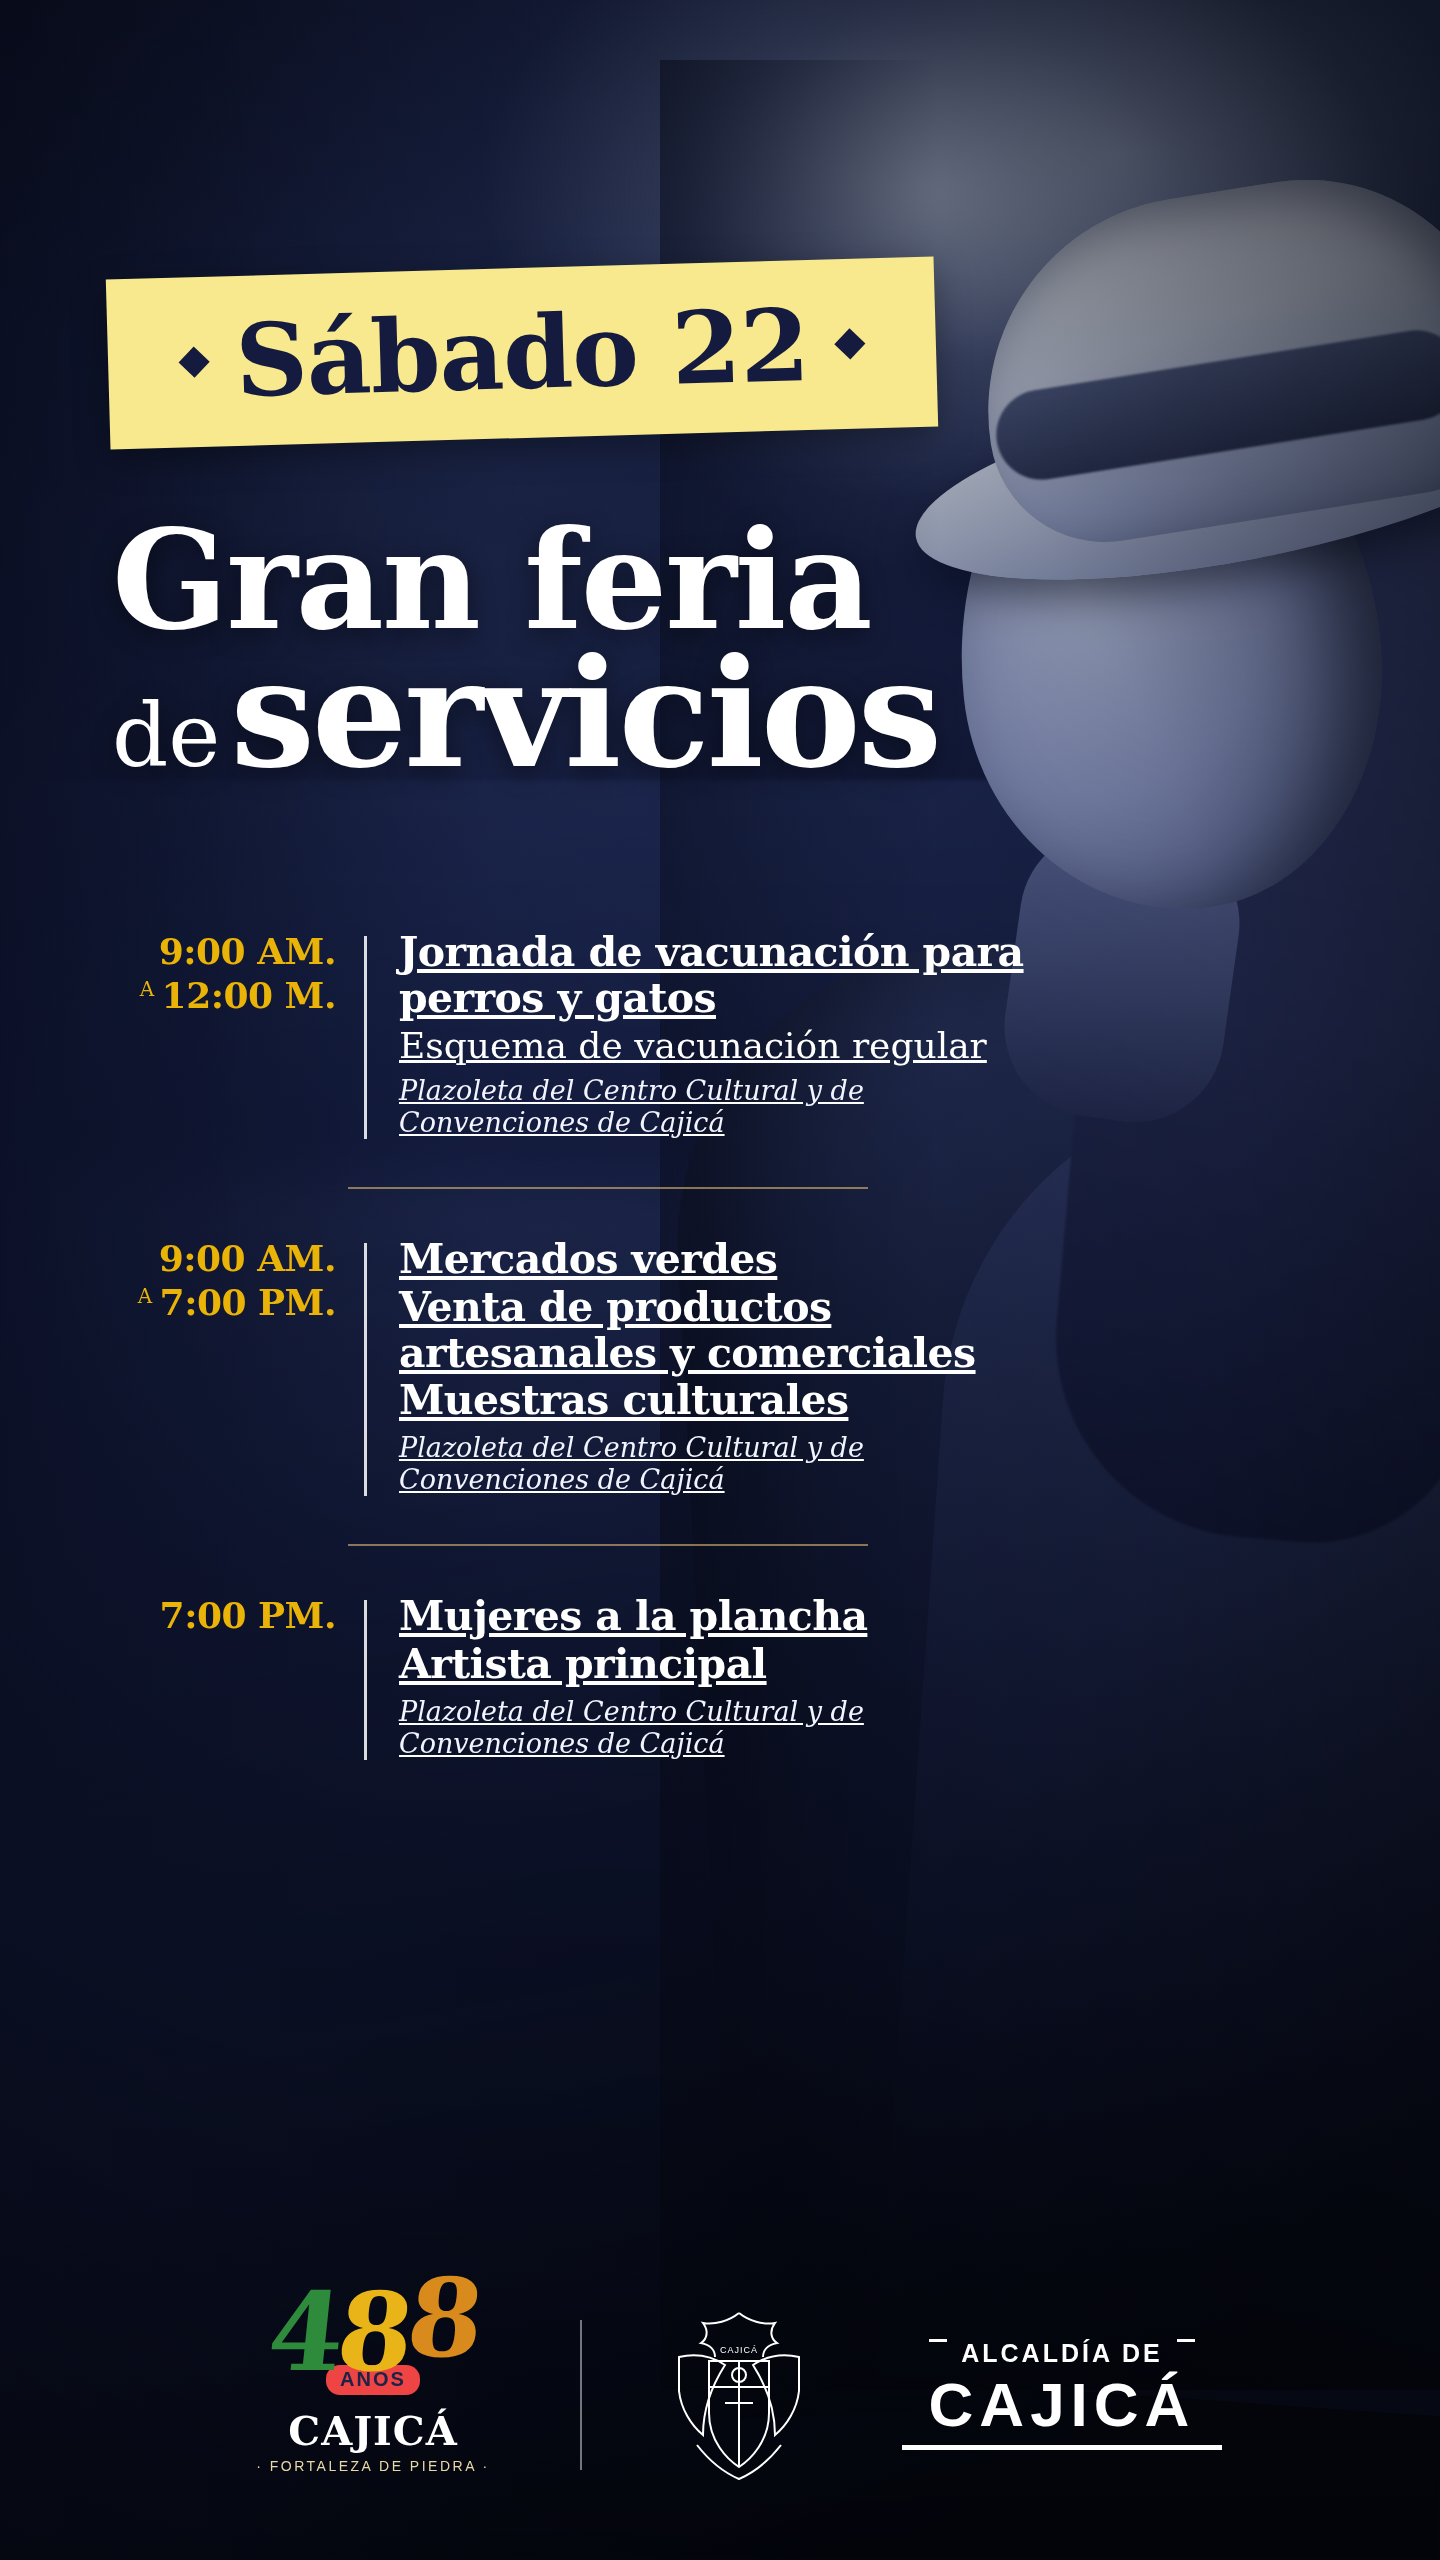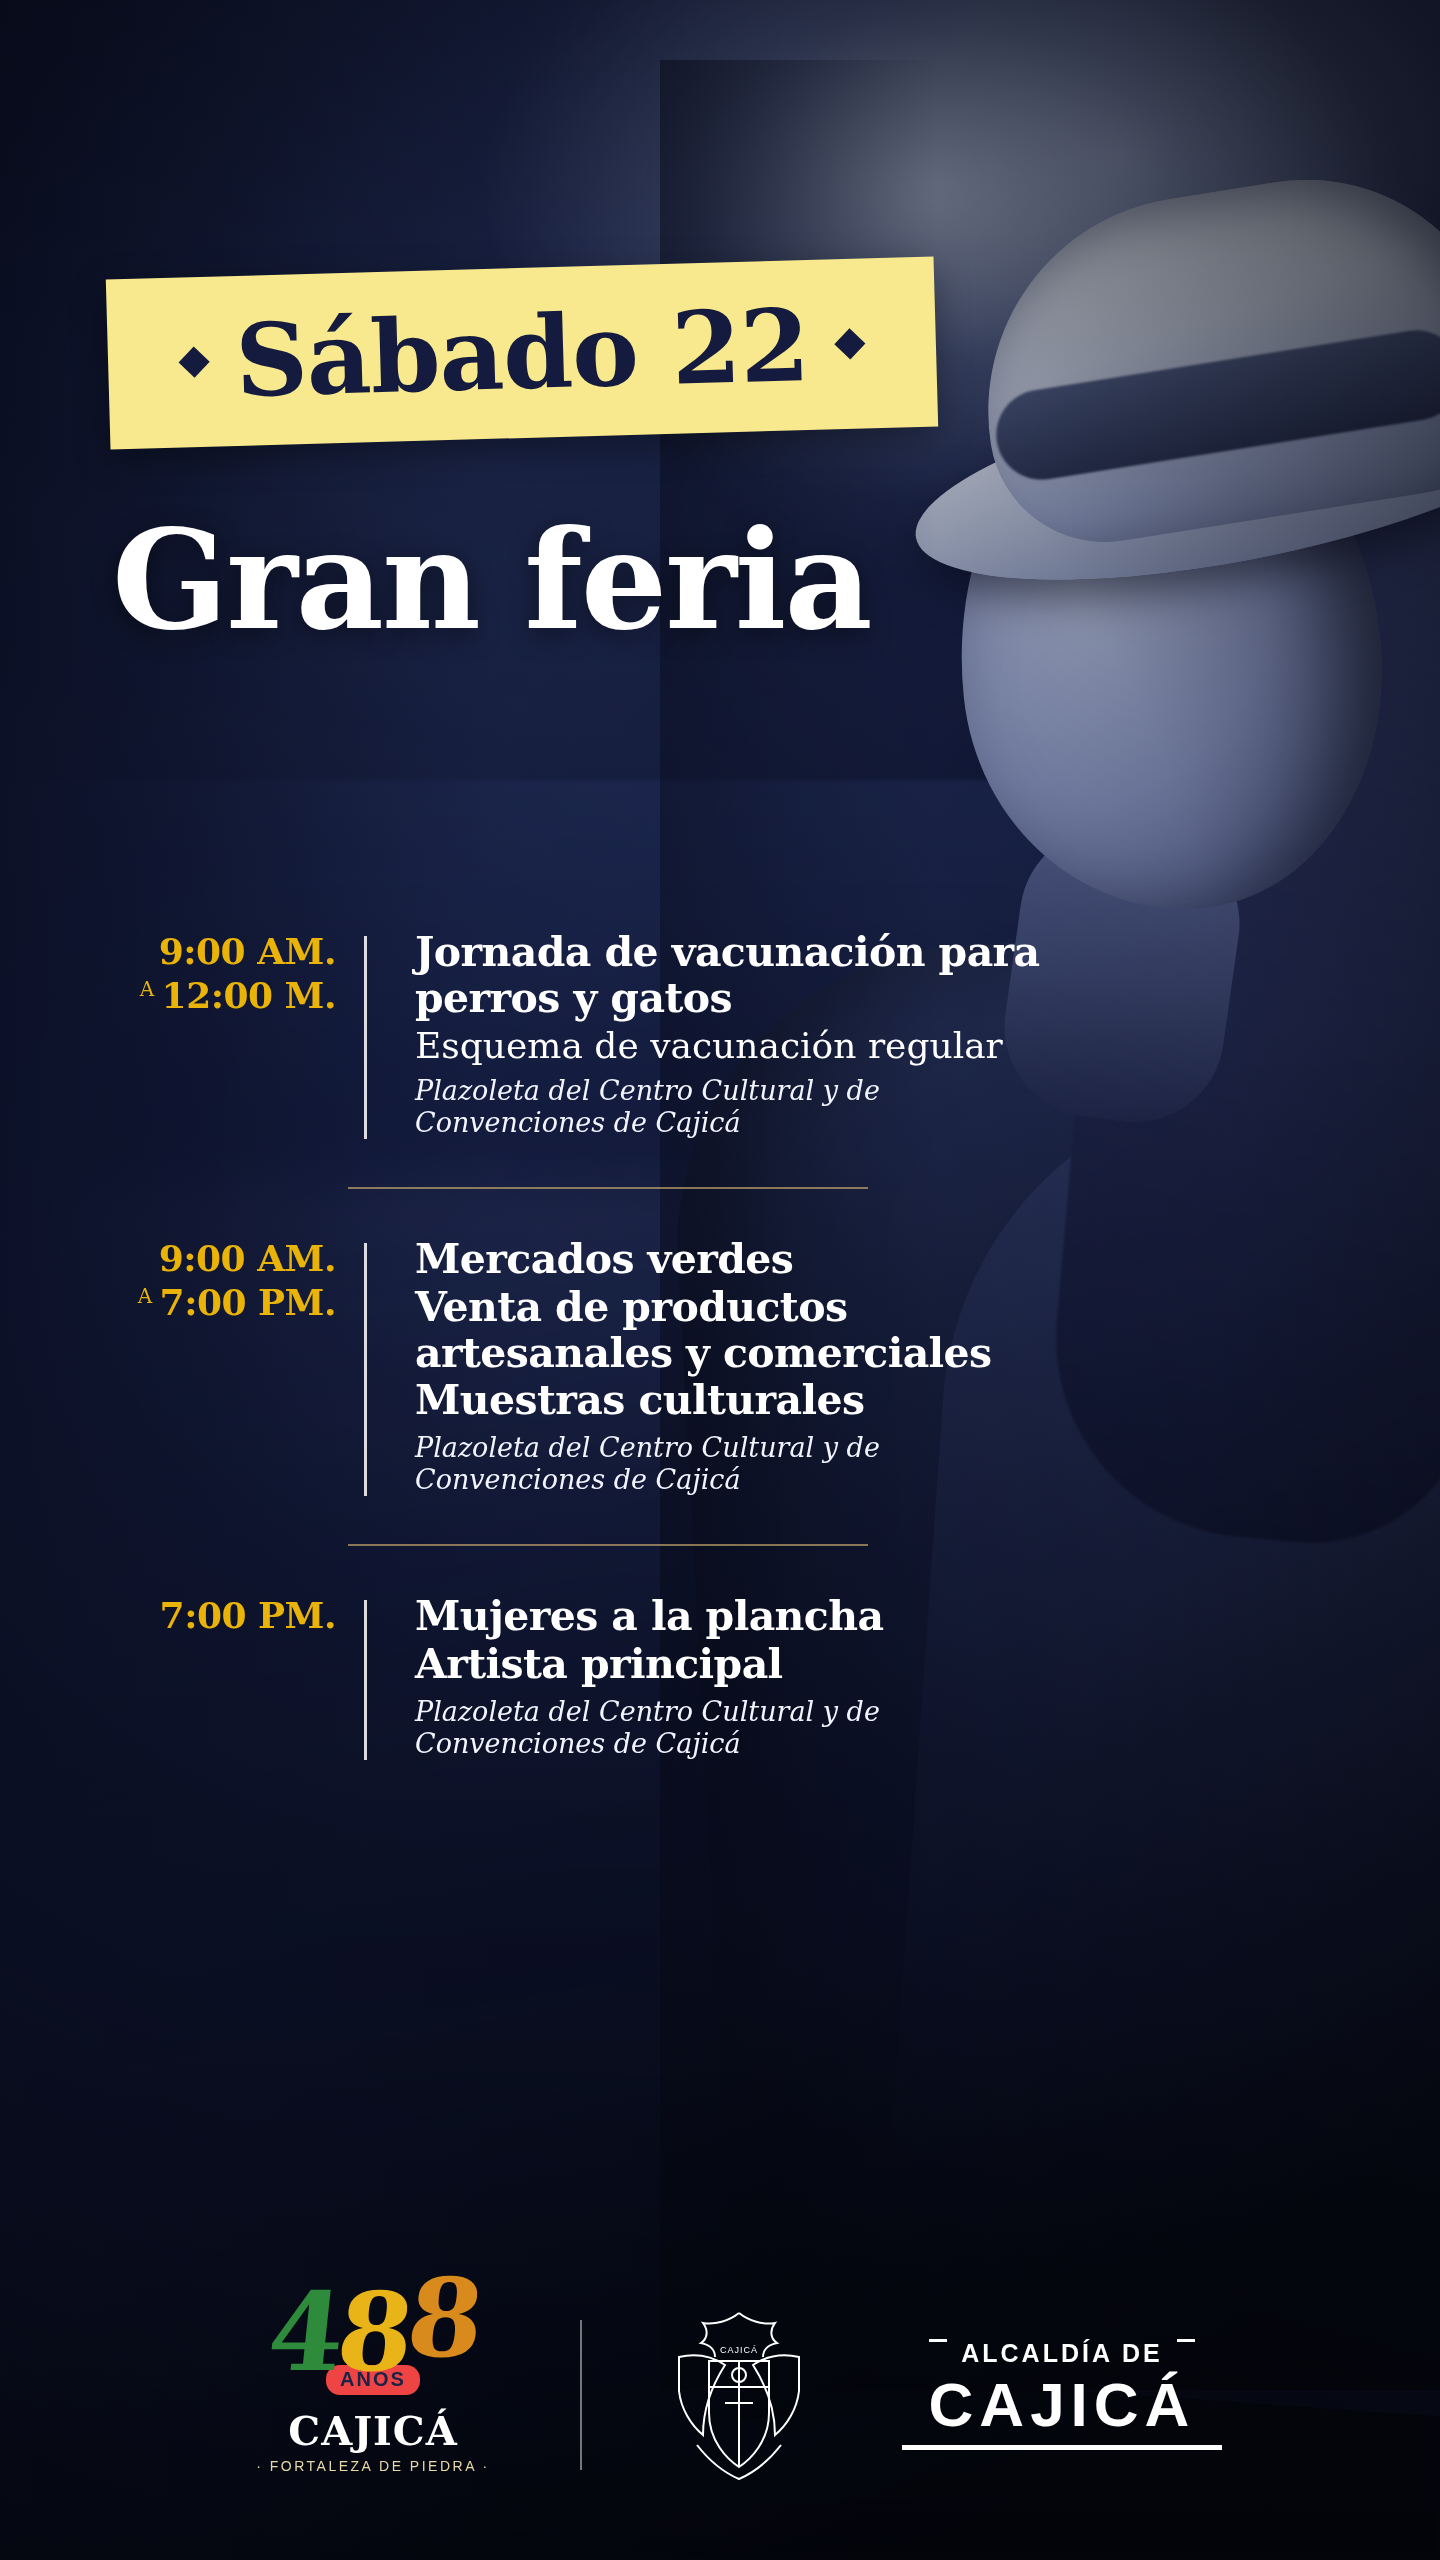--- a/index.html
+++ b/index.html
@@ -266,23 +266,24 @@
     top: -12px;
   }
   .rule {
     width: 3px;
     align-self: stretch;
     background: rgba(255,255,255,0.85);
     flex: 0 0 3px;
     margin-top: 6px;
   }
   .body-col {
-    padding-left: 48px;
+    padding-left: 32px;
     color: #ffffff;
     flex: 1 1 auto;
+    text-decoration: underline;
   }
   .evt-title {
     font-family: "DejaVu Serif", "Liberation Serif", serif;
     font-weight: 700;
     font-size: 41px;
     line-height: 1.12;
     letter-spacing: -0.6px;
     margin: 0 0 2px 0;
   }
   .evt-sub {
@@ -445,20 +446,24 @@
   <div class="date-badge">
     <div class="date-badge-inner">
       <span class="diamond"></span>
       <span class="date-text">Sábado 22</span>
       <span class="diamond"></span>
     </div>
   </div>
 
   <div class="title-block">
     <div class="title-line1">Gran feria</div>
+    <div class="title-line2">
+      <span class="title-de">de</span>
+      <span class="title-servicios">servicios</span>
+    </div>
   </div>
 
   <div class="schedule">
 
     <div class="sched-item">
       <div class="time-col">
         <div>9:00 AM.</div>
         <div class="time-a-row">
           <span class="time-a">A</span>
           <span>12:00 M.</span>

